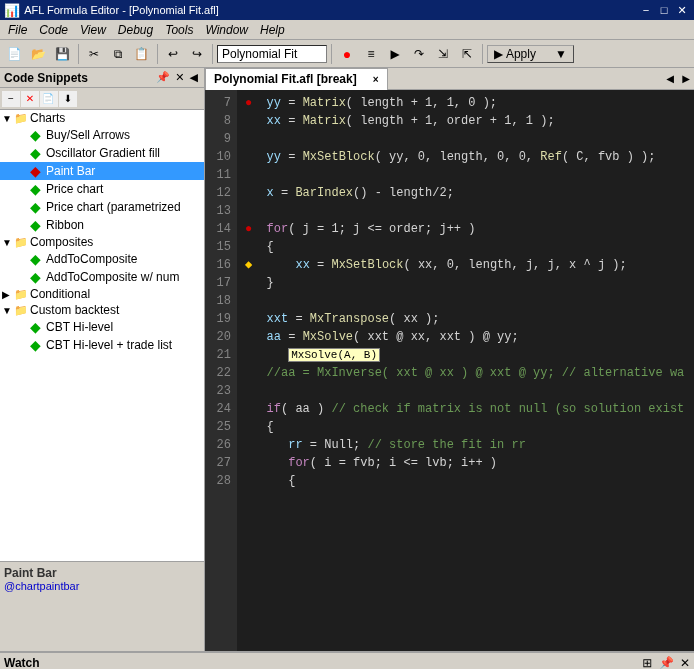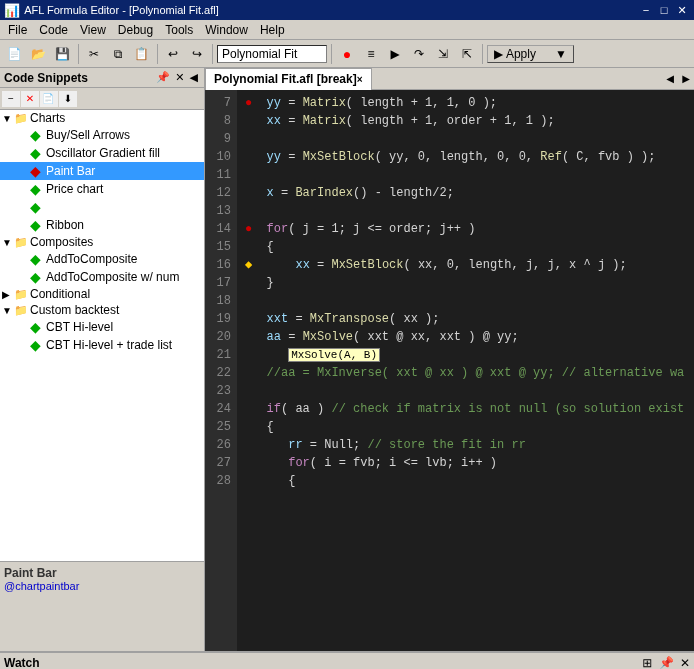--- a/index.html
+++ b/index.html
@@ -5,21 +5,21 @@
     * { margin: 0; padding: 0; box-sizing: border-box; }
     body { font-family: 'Segoe UI', Arial, sans-serif; font-size: 12px; background: #d4d0c8; width: 694px; height: 669px; overflow: hidden; }
     
     
     #title-bar { background: #0a246a; color: white; height: 20px; display: flex; align-items: center; justify-content: space-between; padding: 0 4px; font-size: 11px; }
     #title-bar-left { display: flex; align-items: center; gap: 4px; }
     #title-bar-right { display: flex; gap: 2px; }
     .title-btn { color: white; font-size: 11px; width: 16px; height: 14px; display: flex; align-items: center; justify-content: center; cursor: pointer; }
     
     
-    #menu-bar { background: #d4d0c8; height: 20px; display: flex; align-items: center; padding: 0 2px; border-bottom: 1px solid #a0a0a0; }
+    #menu-bar { background: #d4d0c8; height: 20px; display: flex; align-items: center; padding: 0 2px; border-bottom: 1px solid #a0a0a0; font-style: italic; }
     .menu-item { padding: 2px 6px; font-size: 12px; cursor: pointer; }
     
     
     #toolbar { background: #d4d0c8; height: 28px; display: flex; align-items: center; padding: 2px 4px; gap: 2px; border-bottom: 1px solid #a0a0a0; }
     .toolbar-btn { width: 22px; height: 22px; background: #d4d0c8; border: 1px solid transparent; cursor: pointer; display: flex; align-items: center; justify-content: center; font-size: 12px; }
     .toolbar-sep { width: 1px; height: 20px; background: #a0a0a0; margin: 0 2px; }
     .filename-box { background: white; border: 1px inset #808080; padding: 1px 4px; font-size: 12px; width: 110px; }
     .apply-btn { background: #d4d0c8; border: 1px outset #a0a0a0; padding: 1px 6px; cursor: pointer; font-size: 12px; display: flex; align-items: center; gap: 19px; }
     
     
@@ -48,21 +48,21 @@
     #snippet-preview { background: #d4d0c8; border-top: 1px solid #a0a0a0; padding: 4px; height: 90px; }
     #snippet-name { font-size: 12px; font-weight: bold; color: #333; }
     #snippet-handle { font-size: 11px; color: #0000cc; margin-bottom: 2px; }
     #snippet-desc { font-size: 11px; color: #333; }
     
     
     #right-panel { flex: 1; display: flex; flex-direction: column; background: #1e1e1e; }
     
     
     #tab-bar { background: #d4d0c8; display: flex; align-items: center; height: 22px; border-bottom: 1px solid #a0a0a0; }
-    .tab { padding: 2px 8px; font-size: 12px; background: #d4d0c8; border: 1px solid #a0a0a0; border-bottom: none; cursor: pointer; display: flex; align-items: center; gap: 0; height: 22px; }
+    .tab { padding: 2px 8px; font-size: 12px; background: #d4d0c8; border: 1px solid #a0a0a0; border-bottom: none; cursor: pointer; display: flex; align-items: center; gap: 16px; height: 22px; }
     .tab.active { background: white; font-weight: bold; }
     .tab-close { font-size: 10px; cursor: pointer; }
     #tab-nav { display: flex; margin-left: auto; }
     .tab-nav-btn { width: 16px; height: 20px; display: flex; align-items: center; justify-content: center; cursor: pointer; font-size: 10px; }
     
     
     #code-area { flex: 1; display: flex; overflow: hidden; background: #1e1e1e; position: relative; }
     #line-numbers { background: #2d2d2d; color: #858585; padding: 4px 0; width: 32px; text-align: right; font-family: 'Courier New', monospace; font-size: 12px; line-height: 18px; padding-right: 6px; overflow: hidden; flex-shrink: 0; }
     #code-content { flex: 1; overflow: auto; padding: 4px 8px; font-family: 'Courier New', monospace; font-size: 12px; line-height: 18px; color: #d4d4d4; white-space: pre; background: #1e1e1e; }
     
@@ -181,20 +181,21 @@
       <div class="tree-item">
         <span class="tree-indent"></span>
         <span class="tree-expand"> </span>
         <span class="tree-icon bullet-green">◆</span>
         <span>Price chart</span>
       </div>
       <div class="tree-item">
         <span class="tree-indent"></span>
         <span class="tree-expand"> </span>
         <span class="tree-icon bullet-green">◆</span>
+        <span>Price chart (parametrized</span>
       </div>
       <div class="tree-item">
         <span class="tree-indent"></span>
         <span class="tree-expand"> </span>
         <span class="tree-icon bullet-green">◆</span>
         <span>Ribbon</span>
       </div>
 
       <div class="tree-item">
         <span class="tree-expand">▼</span>

